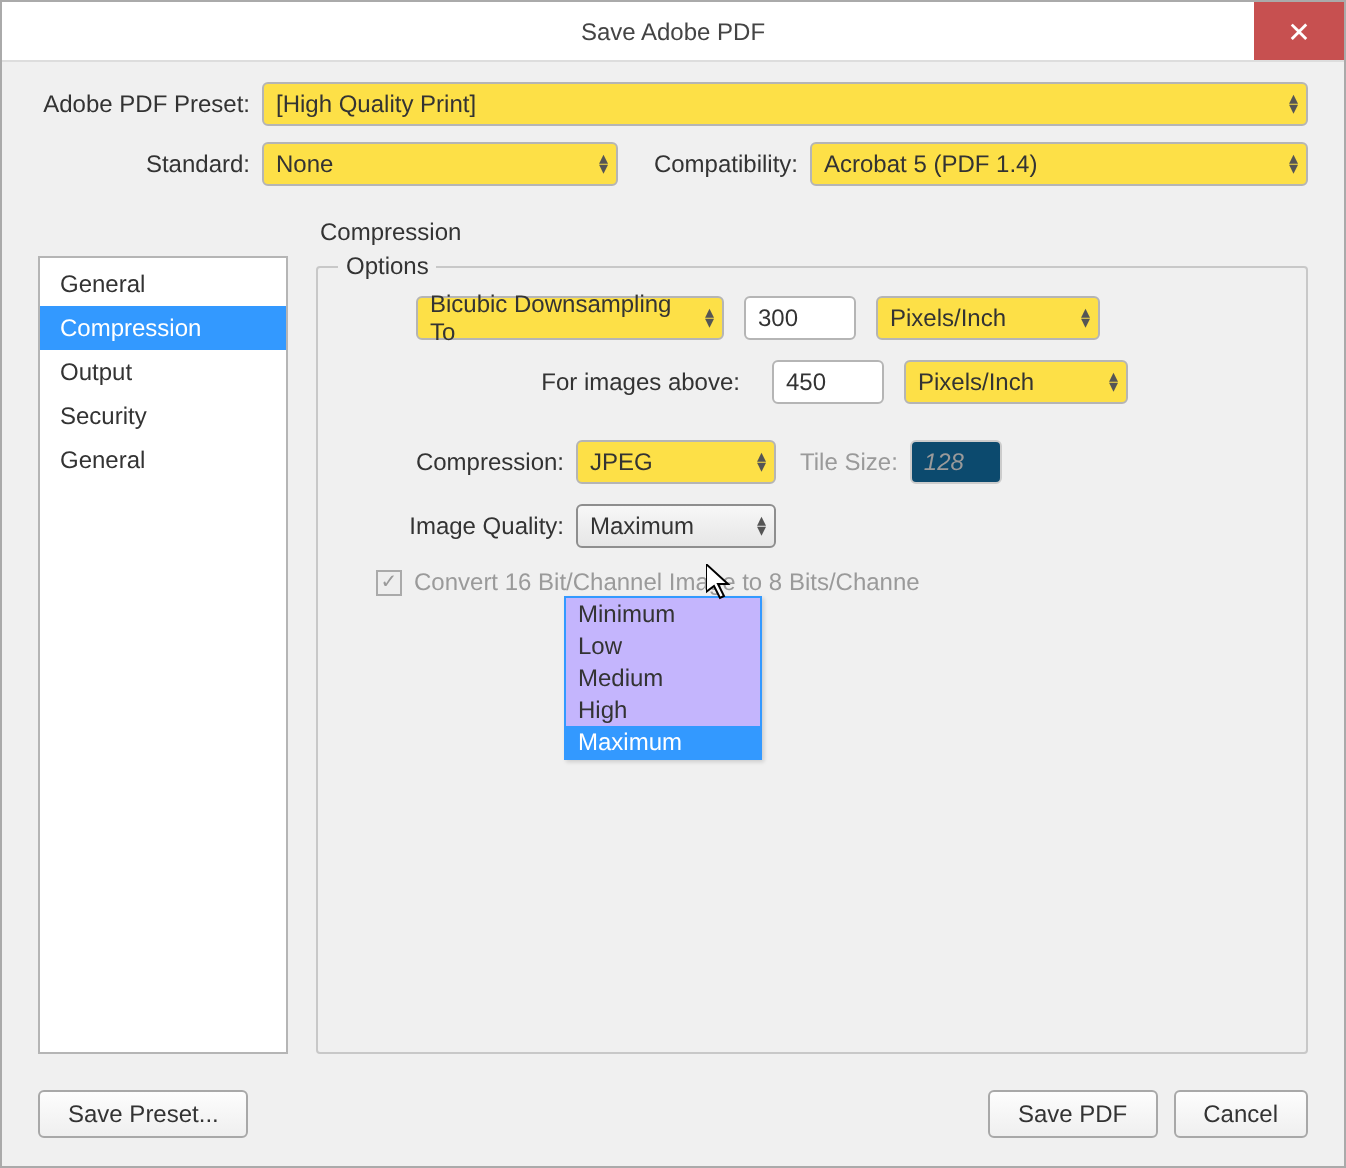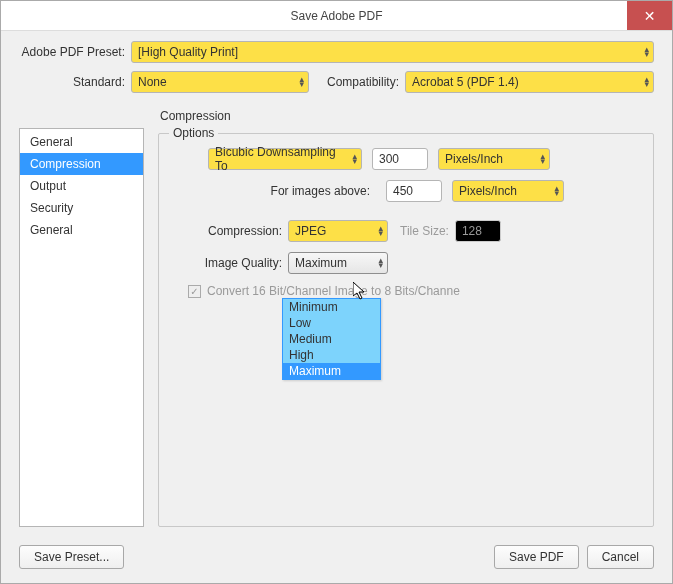--- a/index.html
+++ b/index.html
@@ -138,21 +138,21 @@
   border: 1px solid #aaa;
   background: #eee;
   display: inline-flex;
   align-items:center; justify-content:center;
   margin-right:6px;
   font-size:10px;
   color:#9a9a9a;
 }
 .dropdown {
   position:absolute;
-  background:#7dd3fc;
+  background:#c4b5fd;
   border:1px solid #3399ff;
   z-index:10;
   width: 99px;
   left: 281px;
   top: 297px;
   box-shadow: 1px 1px 2px rgba(0,0,0,.15);
 }
 .dd-item {
   padding: 1px 6px;
   cursor:pointer;
@@ -176,23 +176,24 @@
   background: linear-gradient(#fdfdfd,#efefef);
   border:1px solid #a8a8a8;
   border-radius:3px;
   height:24px;
   padding: 0 14px;
   display:flex; align-items:center;
   cursor:pointer;
 }
 .spacer { flex:1; }
 .readonly {
-  background:#000000;
+  background:#0c4a6e;
   color:#9a9a9a;
   border-color:#ccc;
+  font-style:italic;
 }
 .iq-select {
   background: linear-gradient(#f7f7f7,#e6e6e6);
   border:1px solid #8e8e8e;
 }
 </style>
 </head>
 <body>
 
 <div class="dialog">

